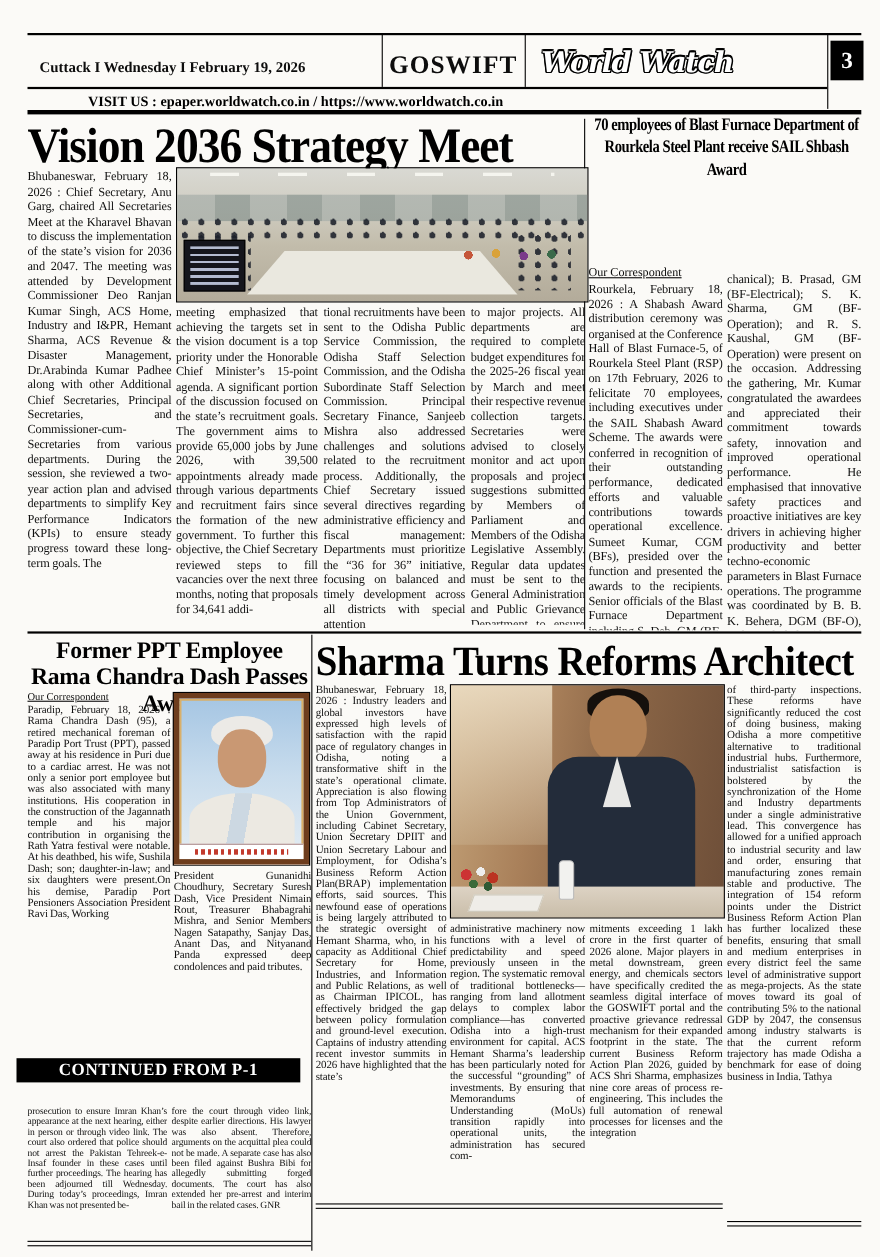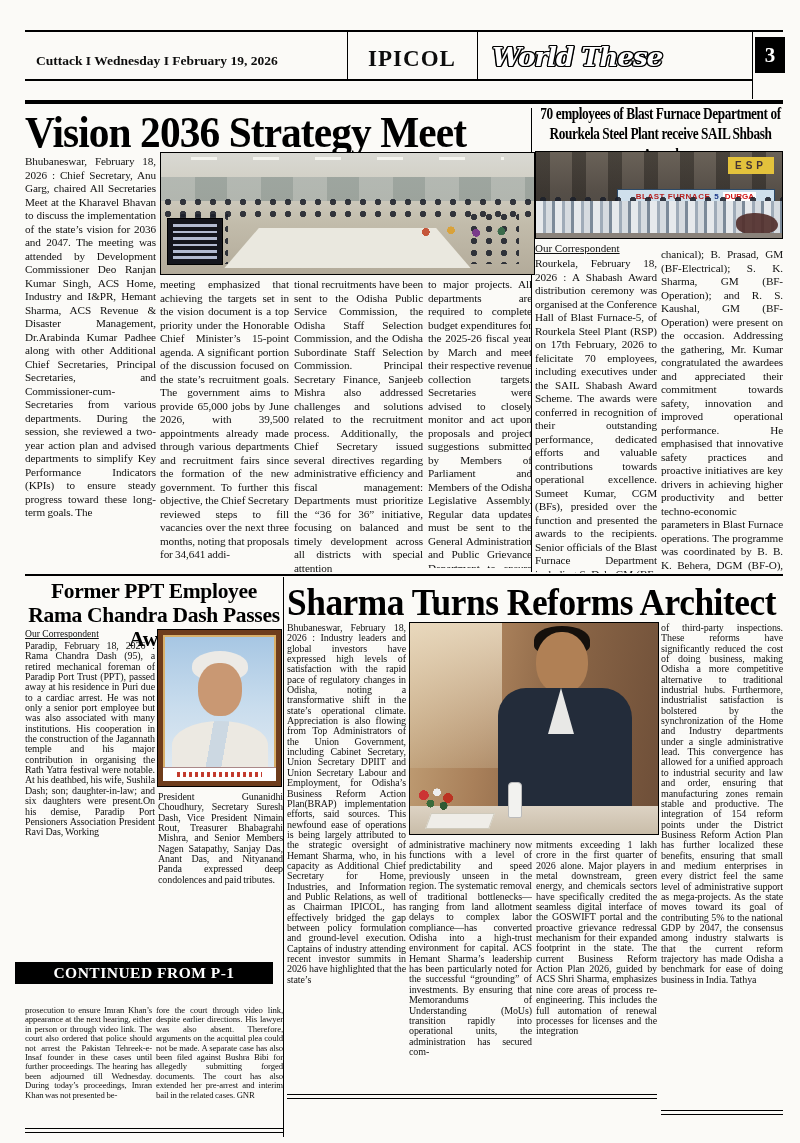--- a/index.html
+++ b/index.html
@@ -136,25 +136,26 @@
 <body>
 
 <div class="page">
 
   <div class="rule" style="left:25px;top:30px;width:758px;height:2px"></div>
   <div class="vline" style="left:347px;top:31px;height:48px"></div>
   <div class="vline" style="left:477px;top:31px;height:48px"></div>
   <div class="vline" style="left:752px;top:31px;height:68px"></div>
 
   <div class="abs dateline" style="left:36px;top:53px;width:305px">Cuttack I Wednesday I February 19, 2026</div>
-  <div class="abs edition" style="left:350px;top:46px;width:124px">IPICOL</div>
-  <div class="abs masthead" style="left:492px;top:42px">World These</div>
+  <div class="abs edition" style="left:350px;top:46px;width:124px">GOSWIFT</div>
+  <div class="abs masthead" style="left:492px;top:42px">World Watch</div>
   <div class="abs pagebox" style="left:755px;top:37px;width:30px;height:36px">3</div>
 
   <div class="rule" style="left:25px;top:79px;width:727px;height:1.5px"></div>
+  <a href="#" class="abs visit" style="left:80px;top:84px">VISIT US : epaper.worldwatch.co.in / https://www.worldwatch.co.in</a>
   <div class="rule" style="left:25px;top:100px;width:758px;height:4px"></div>
 
   <div class="abs hl hl-vision" style="left:25px;top:106px">Vision 2036 Strategy Meet</div>
   <div class="vline" style="left:531px;top:108px;height:464px"></div>
 
   <div class="photo vision-photo" style="left:160px;top:152px;width:373px;height:121px">
     <div class="vp-lights"></div>
     <div class="vp-window"></div>
     <div class="vp-backrow dots"></div>
     <div class="vp-table"></div>
@@ -166,33 +167,20 @@
     </div>
   </div>
 
   <div class="col col-md" style="left:25px;top:155px;width:131px;height:420px">Bhubaneswar, February 18, 2026 : Chief Secretary, Anu Garg, chaired All Secretaries Meet at the Kharavel Bhavan to discuss the implementation of the state’s vision for 2036 and 2047. The meeting was attended by Development Commissioner Deo Ranjan Kumar Singh, ACS Home, Industry and I&amp;PR, Hemant Sharma, ACS Revenue &amp; Disaster Management, Dr.Arabinda Kumar Padhee along with other Additional Chief Secretaries, Principal Secretaries, and Commissioner-cum-Secretaries from various departments. During the session, she reviewed a two-year action plan and advised departments to simplify Key Performance Indicators (KPIs) to ensure steady progress toward these long-term goals. The</div>
   <div class="col col-md" style="left:160px;top:278px;width:129px;height:296px">meeting emphasized that achieving the targets set in the vision document is a top priority under the Honorable Chief Minister’s 15-point agenda. A significant portion of the discussion focused on the state’s recruitment goals. The government aims to provide 65,000 jobs by June 2026, with 39,500 appointments already made through various departments and recruitment fairs since the formation of the new government. To further this objective, the Chief Secretary reviewed steps to fill vacancies over the next three months, noting that proposals for 34,641 addi-</div>
   <div class="col col-md" style="left:294px;top:278px;width:129px;height:296px">tional recruitments have been sent to the Odisha Public Service Commission, the Odisha Staff Selection Commission, and the Odisha Subordinate Staff Selection Commission. Principal Secretary Finance, Sanjeeb Mishra also addressed challenges and solutions related to the recruitment process. Additionally, the Chief Secretary issued several directives regarding administrative efficiency and fiscal management: Departments must prioritize the “36 for 36” initiative, focusing on balanced and timely development across all districts with special attention</div>
   <div class="col col-md" style="left:428px;top:278px;width:104px;height:290px">to major projects. All departments are required to complete budget expenditures for the 2025-26 fiscal year by March and meet their respective revenue collection targets. Secretaries were advised to closely monitor and act upon proposals and project suggestions submitted by Members of Parliament and Members of the Odisha Legislative Assembly. Regular data updates must be sent to the General Administration and Public Grievance Department to ensure the recruitment process remains accelerated into the coming year. Tathya</div>
 
   <div class="abs hl hl-sail" style="left:536px;top:104px">70 employees of Blast Furnace Department of Rourkela Steel Plant receive SAIL Shbash Award</div>
 
-  <div class="photo sail-photo" style="left:535px;top:151px;width:246px;height:86px">
-    <div class="sp-struct"></div>
-    <div class="sp-esp">ESP</div>
-    <div class="sp-banner">
-      <span class="bf">BLAST FURNACE</span>
-      <span class="num">5</span>
-      <span class="durga">DURGA</span>
-    </div>
-    <div class="sp-heads dots"></div>
-    <div class="sp-crowd"></div>
-    <div class="sp-bike"></div>
-    <div class="sp-ground"></div>
-  </div>
 
   <div class="byline" style="left:535px;top:242px">Our Correspondent</div>
   <div class="col col-md" style="left:535px;top:257px;width:122px;height:316px">Rourkela, February 18, 2026 : A Shabash Award distribution ceremony was organised at the Conference Hall of Blast Furnace-5, of Rourkela Steel Plant (RSP) on 17th February, 2026 to felicitate 70 employees, including executives under the SAIL Shabash Award Scheme. The awards were conferred in recognition of their outstanding performance, dedicated efforts and valuable contributions towards operational excellence. Sumeet Kumar, CGM (BFs), presided over the function and presented the awards to the recipients. Senior officials of the Blast Furnace Department including S. Deb, GM (BF-Me-</div>
   <div class="col col-md" style="left:661px;top:248px;width:122px;height:325px">chanical); B. Prasad, GM (BF-Electrical); S. K. Sharma, GM (BF-Operation); and R. S. Kaushal, GM (BF-Operation) were present on the occasion. Addressing the gathering, Mr. Kumar congratulated the awardees and appreciated their commitment towards safety, innovation and improved operational performance. He emphasised that innovative safety practices and proactive initiatives are key drivers in achieving higher productivity and better techno-economic parameters in Blast Furnace operations. The programme was coordinated by B. B. K. Behera, DGM (BF-O), and concluded with a vote of thanks.</div>
 
   <div class="rule" style="left:25px;top:574px;width:758px;height:1.5px"></div>
   <div class="vline" style="left:283px;top:577px;height:560px"></div>
 
   <div class="abs hl hl-ppt" style="left:25px;top:579px;width:258px">Former PPT Employee Rama Chandra Dash Passes Away</div>
   <div class="byline-sm" style="left:25px;top:628px">Our Correspondent</div>

